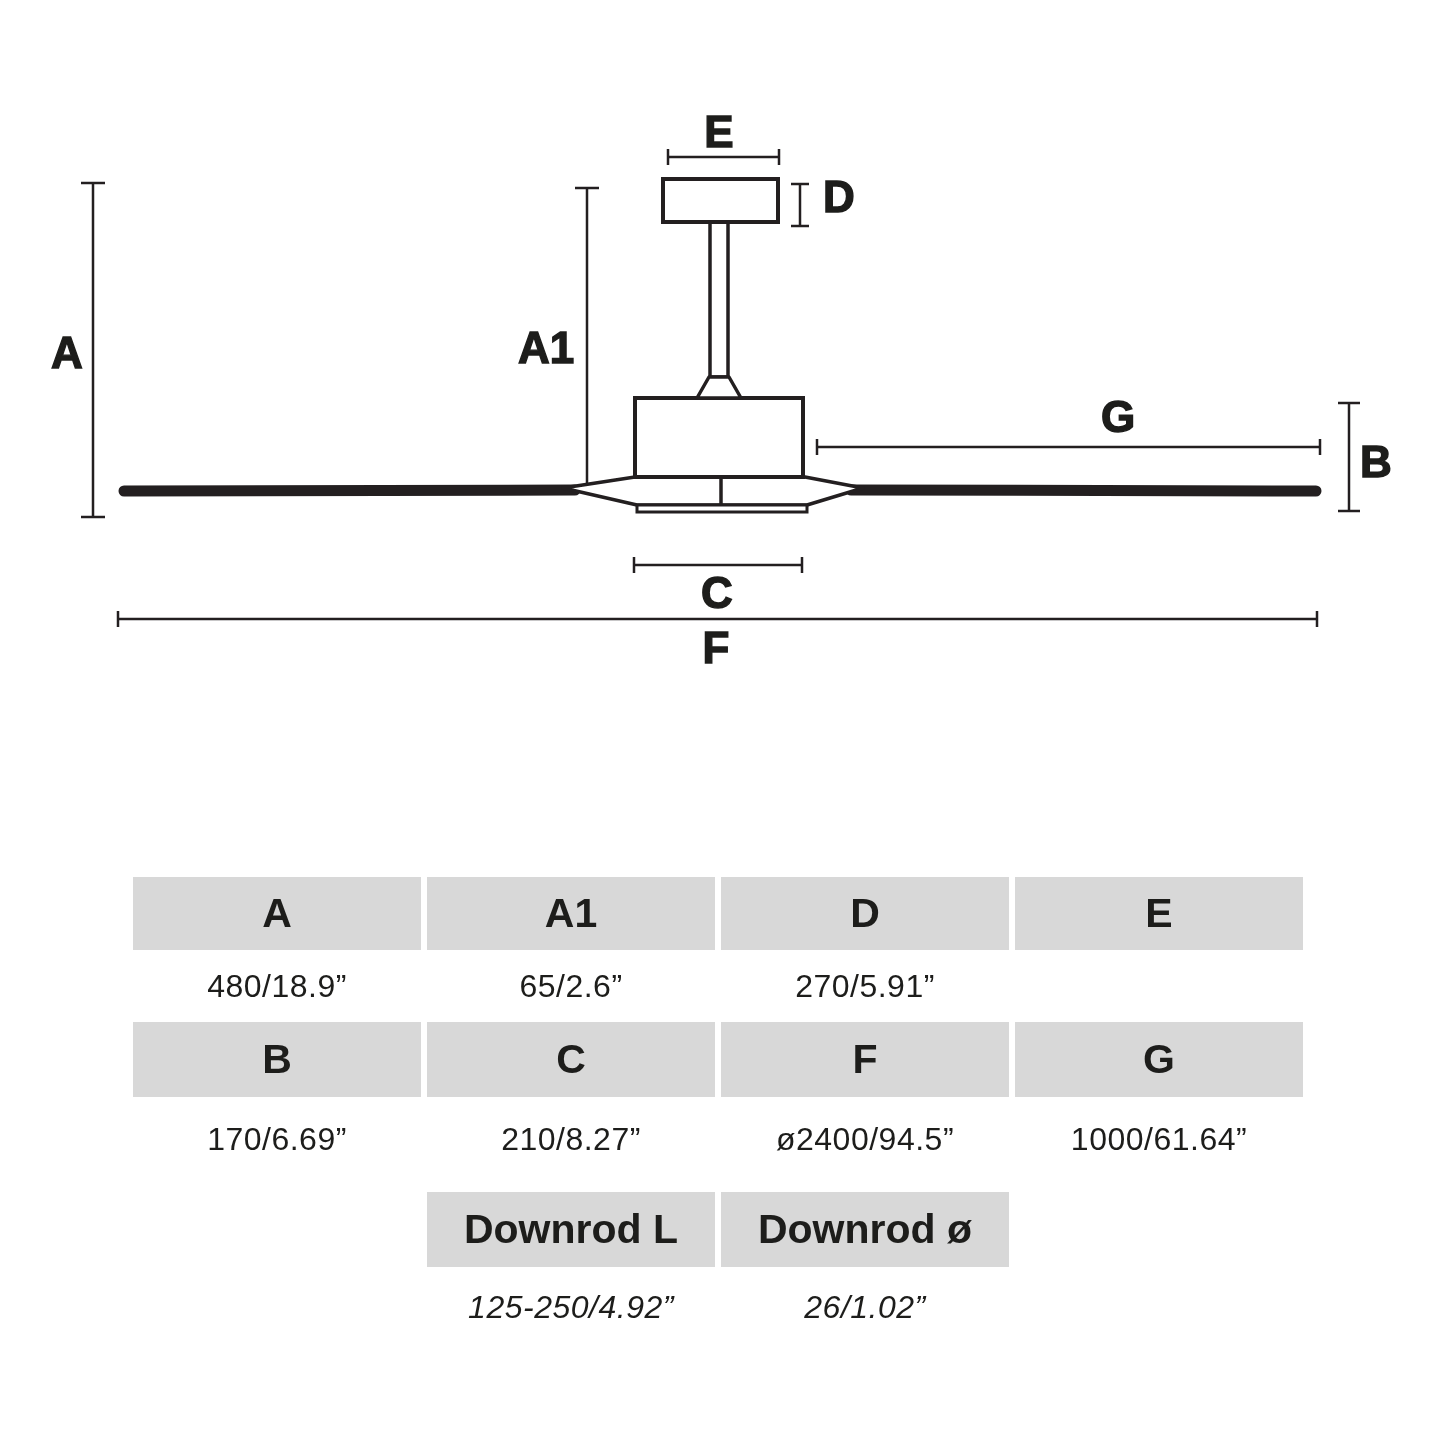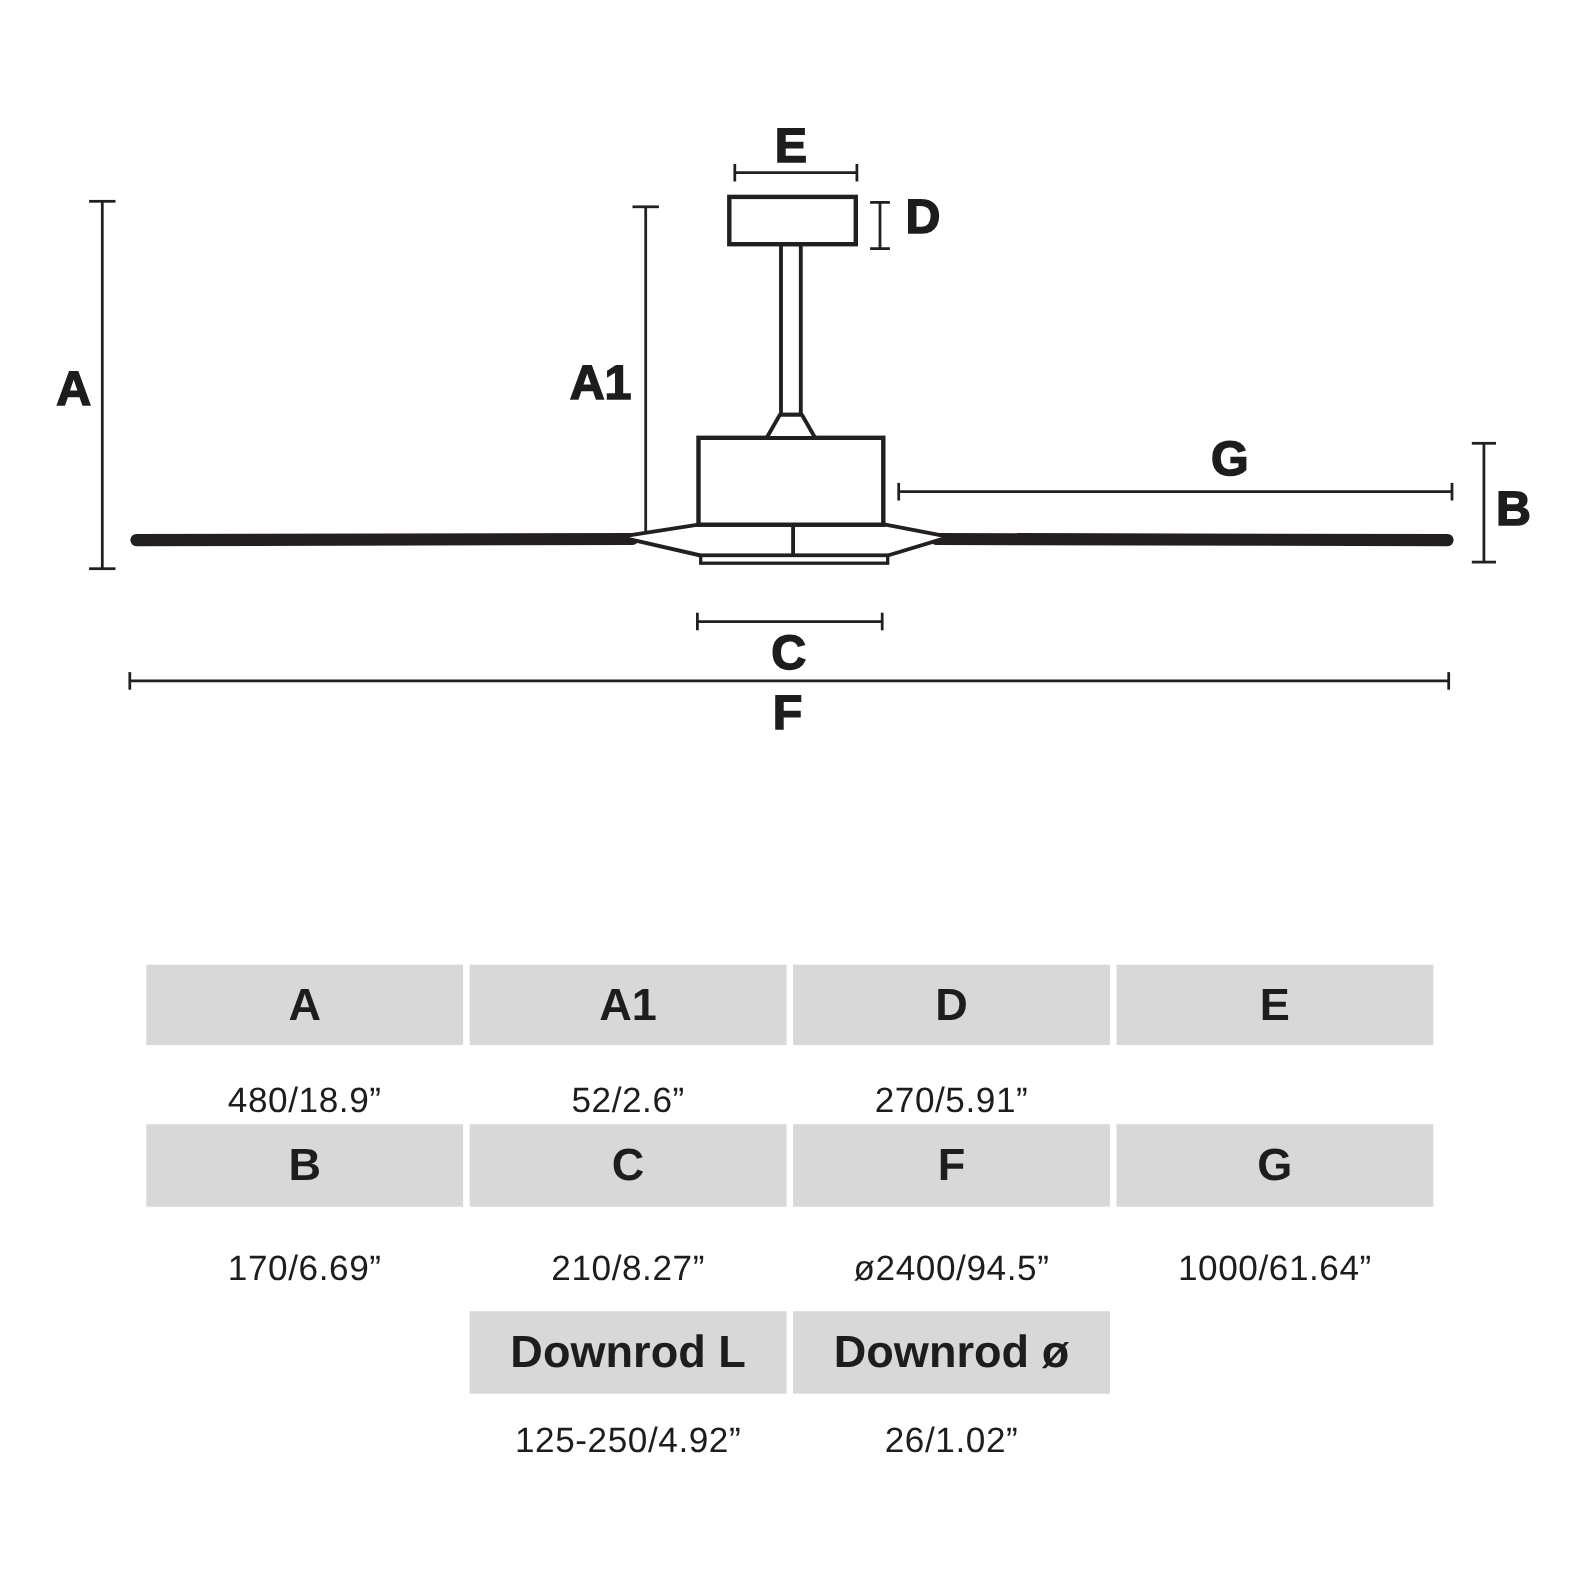--- a/index.html
+++ b/index.html
@@ -57,21 +57,20 @@
   .vcell {
     width: 288px;
     display: flex;
     align-items: center;
     justify-content: center;
     font-size: 32px;
     font-weight: 400;
     color: #1d1d1b;
     letter-spacing: 0.5px;
     flex: 0 0 288px;
-    margin-top: 28px;
   }
   .abs-cell {
     position: absolute;
     width: 288px;
   }
   .row-h1 { top: 0;   height: 73px; }
   .row-v1 { top: 73px;  height: 72px; }
   .row-h2 { top: 145px; height: 75px; }
   .row-v2 { top: 220px; height: 84px; }
   .row-h3 { top: 315px; height: 75px; }
@@ -161,21 +160,21 @@
 
     <div class="trow row-h1">
       <div class="hcell">A</div>
       <div class="hcell">A1</div>
       <div class="hcell">D</div>
       <div class="hcell">E</div>
     </div>
 
     <div class="trow row-v1">
       <div class="vcell">480/18.9”</div>
-      <div class="vcell">52/2.6”</div>
+      <div class="vcell">65/2.6”</div>
       <div class="vcell">270/5.91”</div>
     </div>
 
     <div class="trow row-h2">
       <div class="hcell">B</div>
       <div class="hcell">C</div>
       <div class="hcell">F</div>
       <div class="hcell">G</div>
     </div>
 
@@ -184,19 +183,19 @@
       <div class="vcell">210/8.27”</div>
       <div class="vcell">ø2400/94.5”</div>
       <div class="vcell">1000/61.64”</div>
     </div>
 
     <div class="row-h3" style="position:absolute; top:315px; height:75px; width:1170px;">
       <div class="hcell abs-cell col3" style="top:0; height:75px;">Downrod ø</div>
       <div class="hcell abs-cell col2" style="top:0; height:75px;">Downrod L</div>
     </div>
 
-    <div class="row-v3" style="position:absolute; top:368px; height:72px; width:1170px;">
+    <div class="row-v3" style="position:absolute; top:394px; height:72px; width:1170px;font-style:italic;">
       <div class="vcell abs-cell col2" style="top:0; height:72px;">125-250/4.92”</div>
       <div class="vcell abs-cell col3" style="top:0; height:72px;">26/1.02”</div>
     </div>
 
   </div>
 </div>
 
 </body></html>

